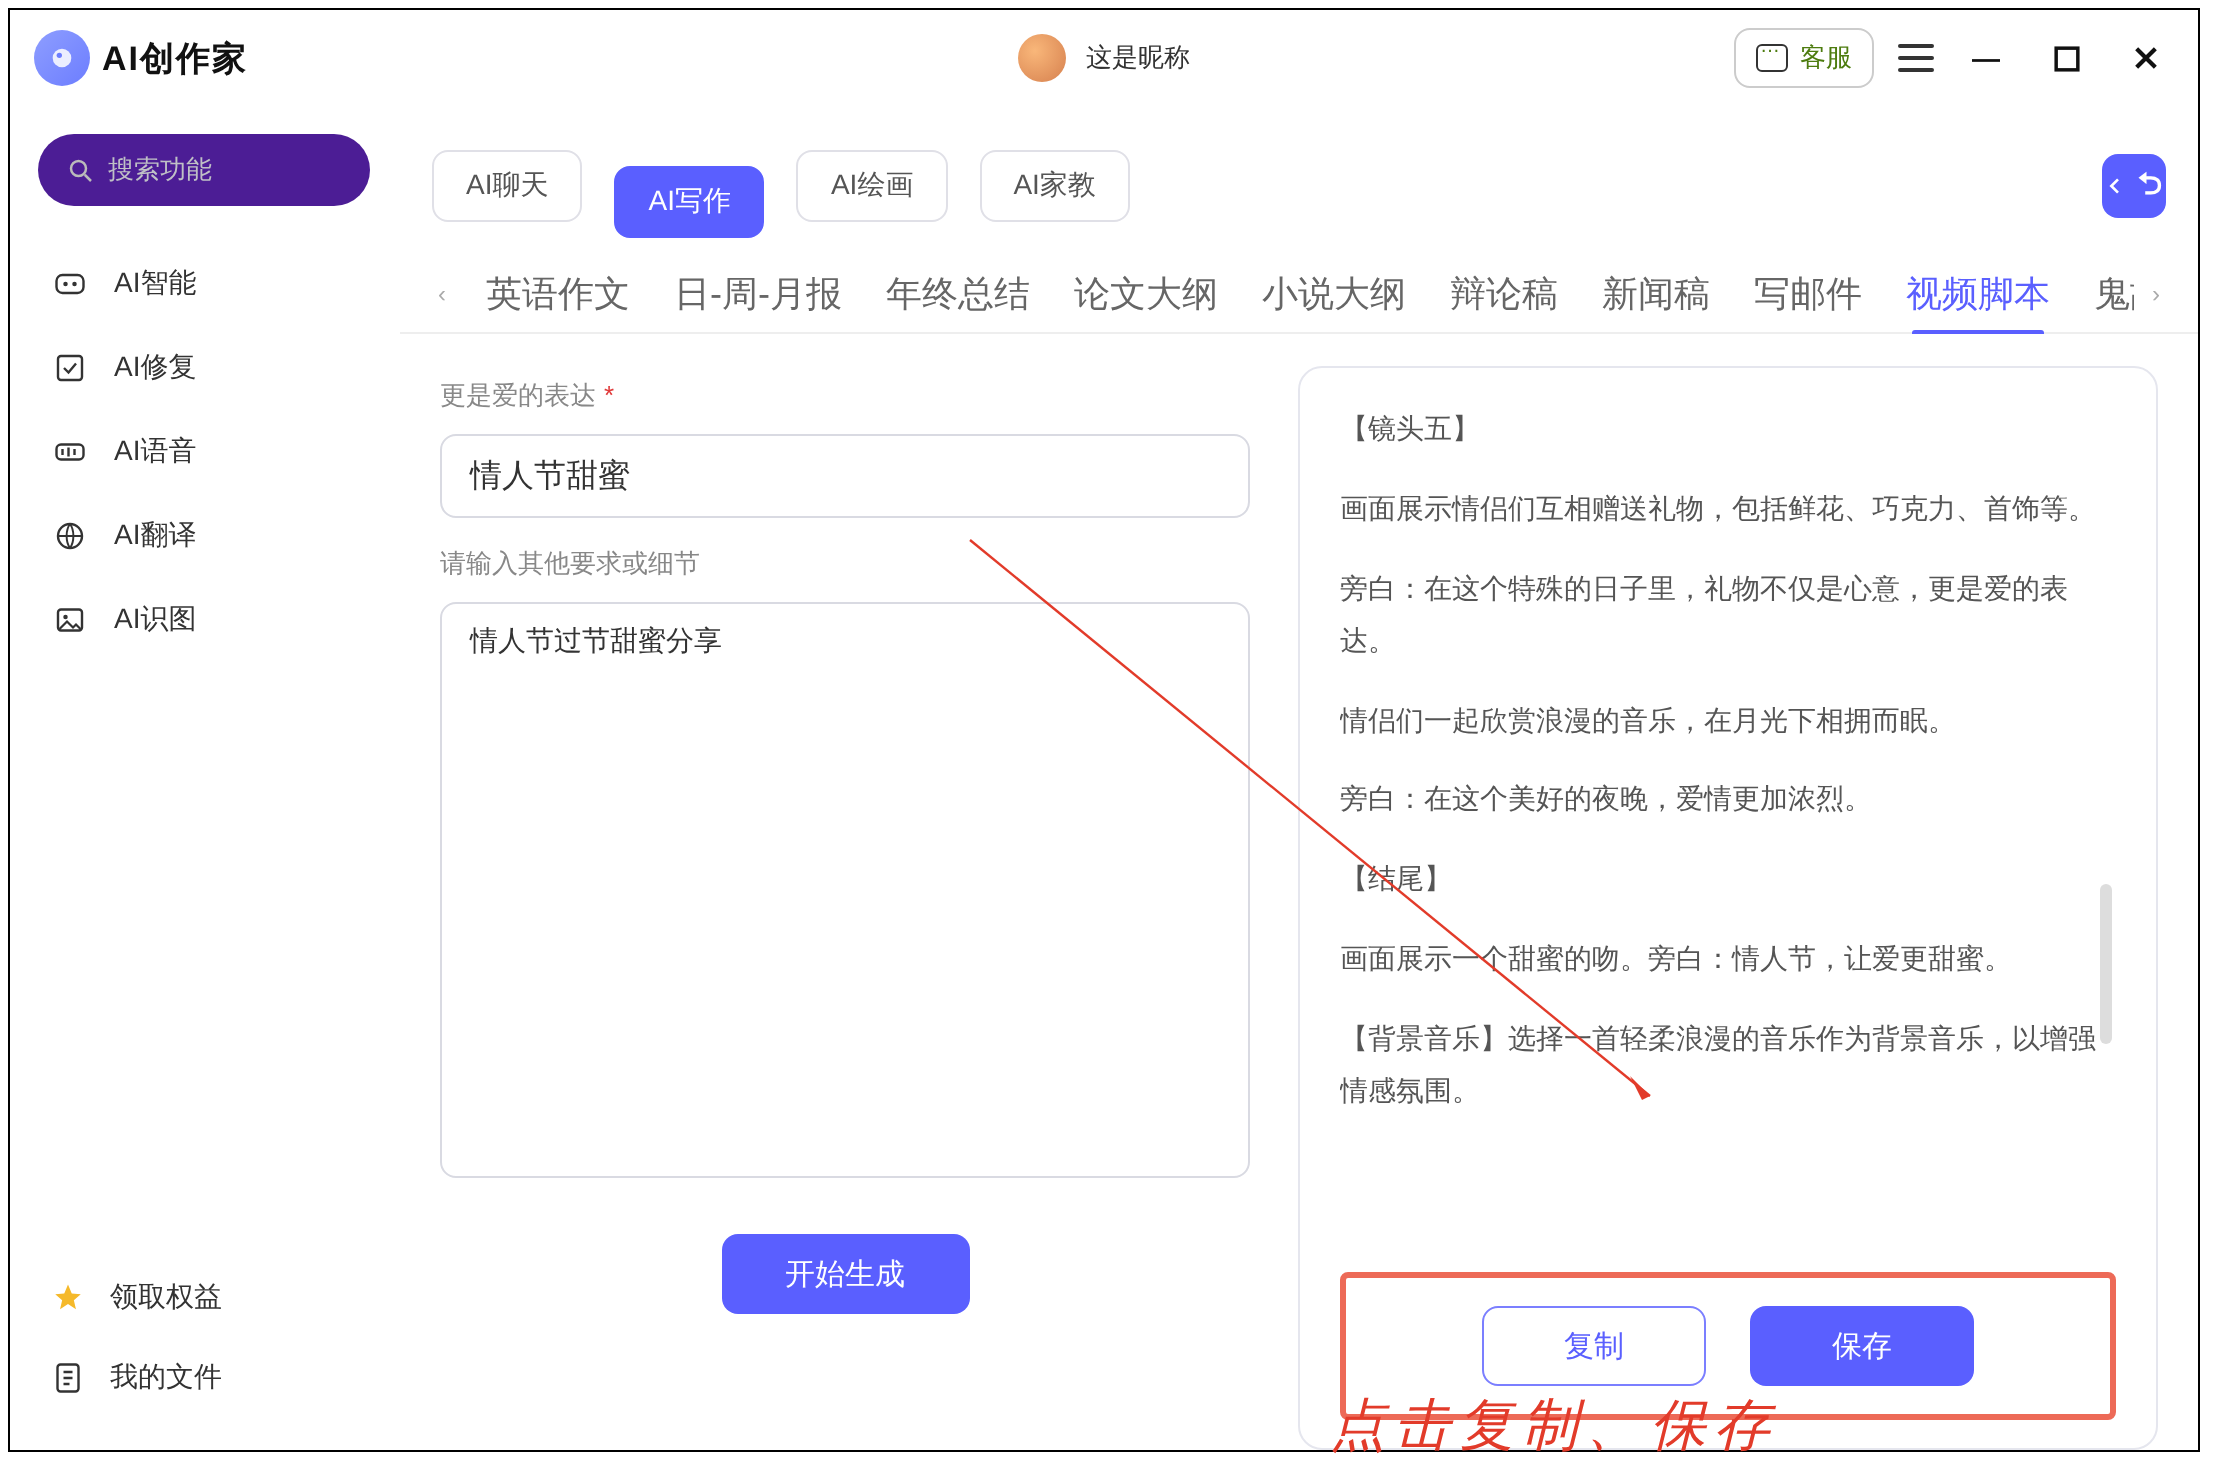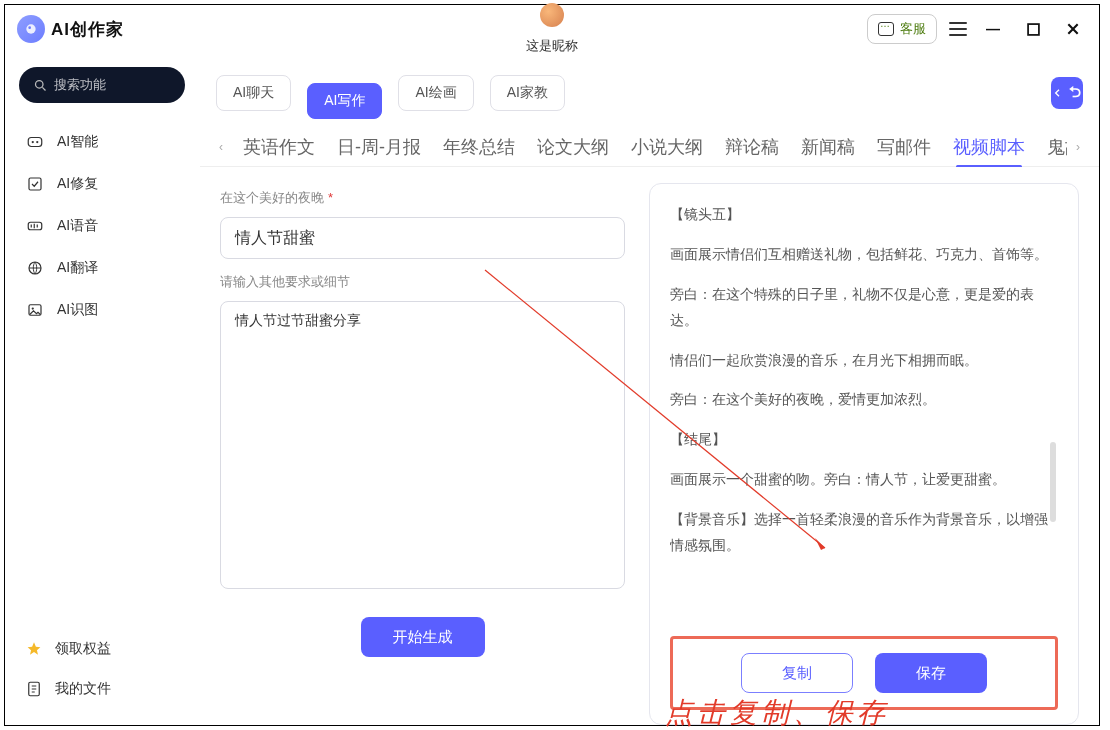--- a/index.html
+++ b/index.html
@@ -28,21 +28,21 @@
   padding: 0 12px;
   position: relative;
 }
 .logo { width: 28px; height: 28px; margin-right: 6px; }
 .logo-mark {
   width: 28px; height: 28px; border-radius: 50%;
   background: linear-gradient(135deg,#8e9eff,#6c7dff);
   display: flex; align-items: center; justify-content: center;
 }
 .app-title { font-size: 17px; font-weight: 600; color: #111; letter-spacing: 1px; }
-.title-center { position: absolute; left: 50%; transform: translateX(-50%); display: flex; align-items: center; gap: 10px; flex-direction: column; }
+.title-center { position: absolute; left: 50%; transform: translateX(-50%); display: flex; align-items: center; gap: 10px; }
 .avatar-circle {
   width: 24px; height: 24px; border-radius: 50%;
   background: radial-gradient(circle at 35% 35%, #f9b77a, #d6804e);
 }
 .nickname { font-size: 13px; color: #333; }
 .title-right { margin-left: auto; display: flex; align-items: center; gap: 12px; }
 .svc-btn {
   height: 30px; padding: 0 10px; border: 1px solid #ccc; border-radius: 8px;
   display: flex; align-items: center; gap: 6px; font-size: 13px; color: #4d7c0f;
   background: #fff;
@@ -50,21 +50,21 @@
 .svc-btn .msg-icon { width: 16px; height: 14px; border: 1.5px solid #333; border-radius: 3px; position: relative; }
 .svc-btn .msg-icon::after { content:"…"; position:absolute; top:-5px; left:1px; font-size:10px; letter-spacing:-1px; }
 .burger { width:18px; display:flex; flex-direction:column; gap:4px; }
 .burger span { height:2px; background:#333; border-radius:1px; }
 .wbtn { width:28px; height:28px; display:flex; align-items:center; justify-content:center; font-size:14px; font-weight:600; color:#111; }
 
 
 .body { flex:1; display:flex; min-height:0; }
 .sidebar { width:195px; padding:14px 14px 0; border-right:1px solid transparent; display:flex; flex-direction:column; }
 .search {
-  height:36px; background:#0f172a; border-radius:18px;
+  height:36px; background:#4c1d95; border-radius:18px;
   display:flex; align-items:center; gap:6px; padding:0 14px; color:#bbb;
 }
 .search svg { width:15px; height:15px; }
 .search span { font-size:13px; color:#bfc0c6; }
 .nav { margin-top:18px; display:flex; flex-direction:column; gap:0; }
 .nav-item {
   height:42px; display:flex; align-items:center; gap:12px; padding:0 6px;
   font-size:14px; color:#333; border-radius:8px;
 }
 .nav-icon { width:20px; height:20px; display:flex; align-items:center; justify-content:center; }
@@ -293,21 +293,21 @@
             <div class="cat-tab">鬼故事</div>
             <div class="cat-tab">睡前小故事</div>
             <div class="cat-tab">疯狂</div>
           </div>
         <div class="cat-chevron">›</div>
       </div>
 
       <div class="content">
         <div class="left-col">
           <div class="form-label">
-            <span>在这个美好的夜晚</span><span class="req">*</span>
+            <span>更是爱的表达</span><span class="req">*</span>
           </div>
           <div class="input-line">
             <span>情人节甜蜜</span>
           </div>
 
           <div class="form-label">请输入其他要求或细节</div>
           <div class="textarea-box">
             <span>情人节过节甜蜜分享</span>
           </div>
 

